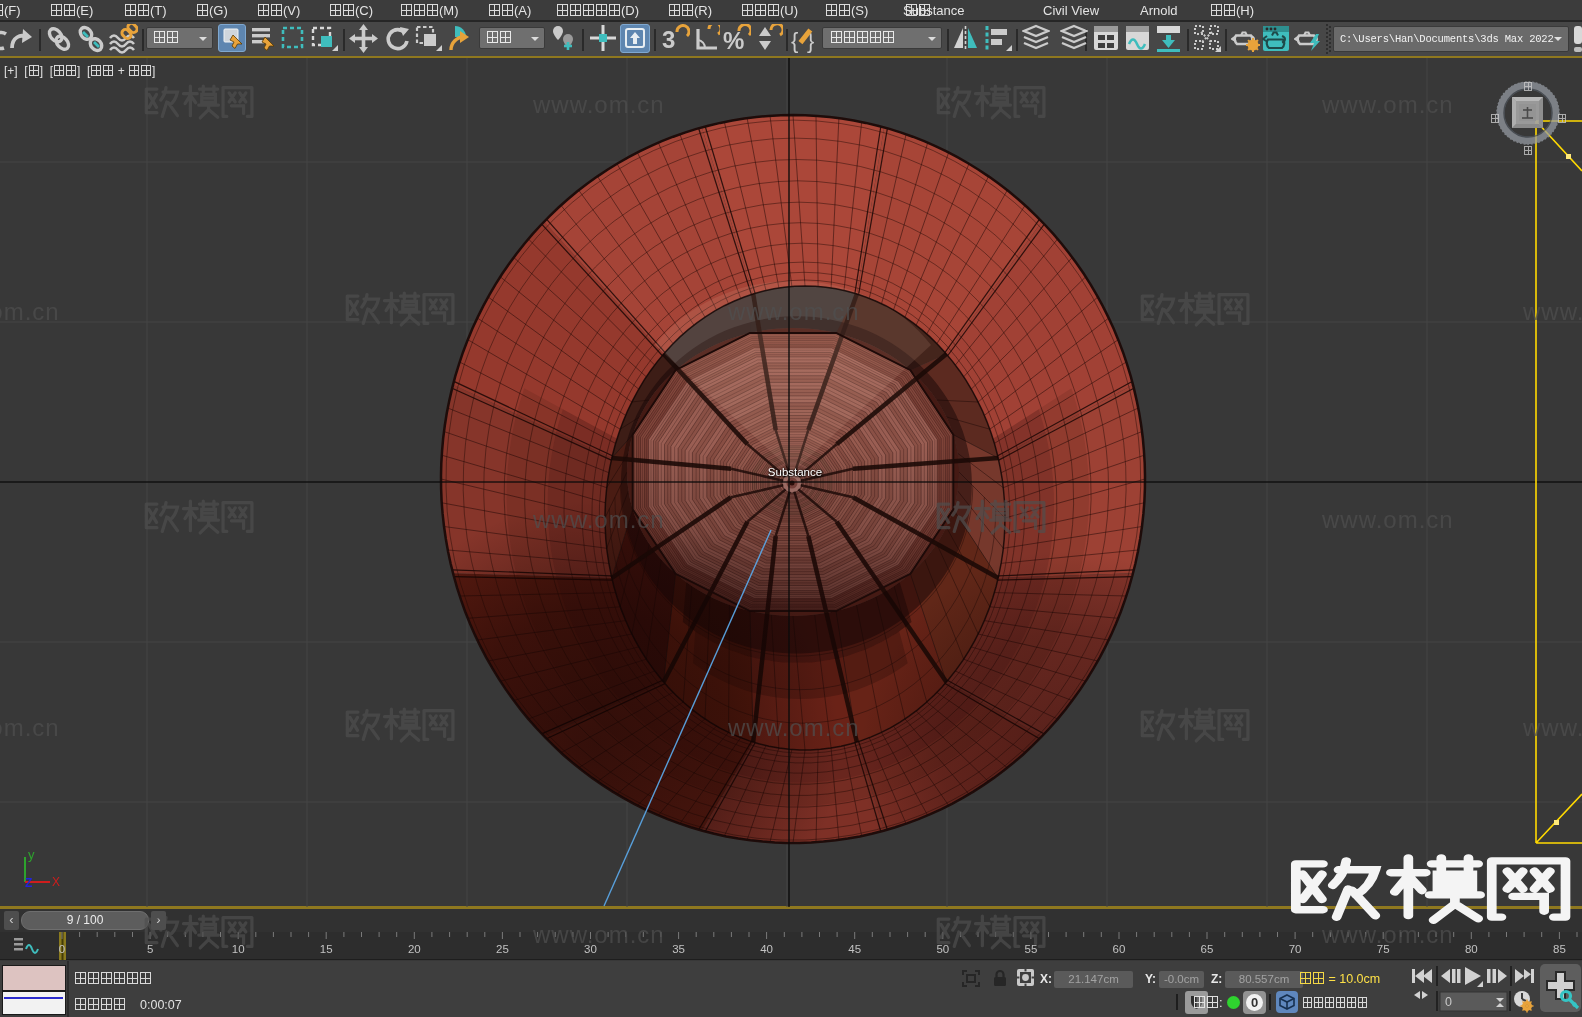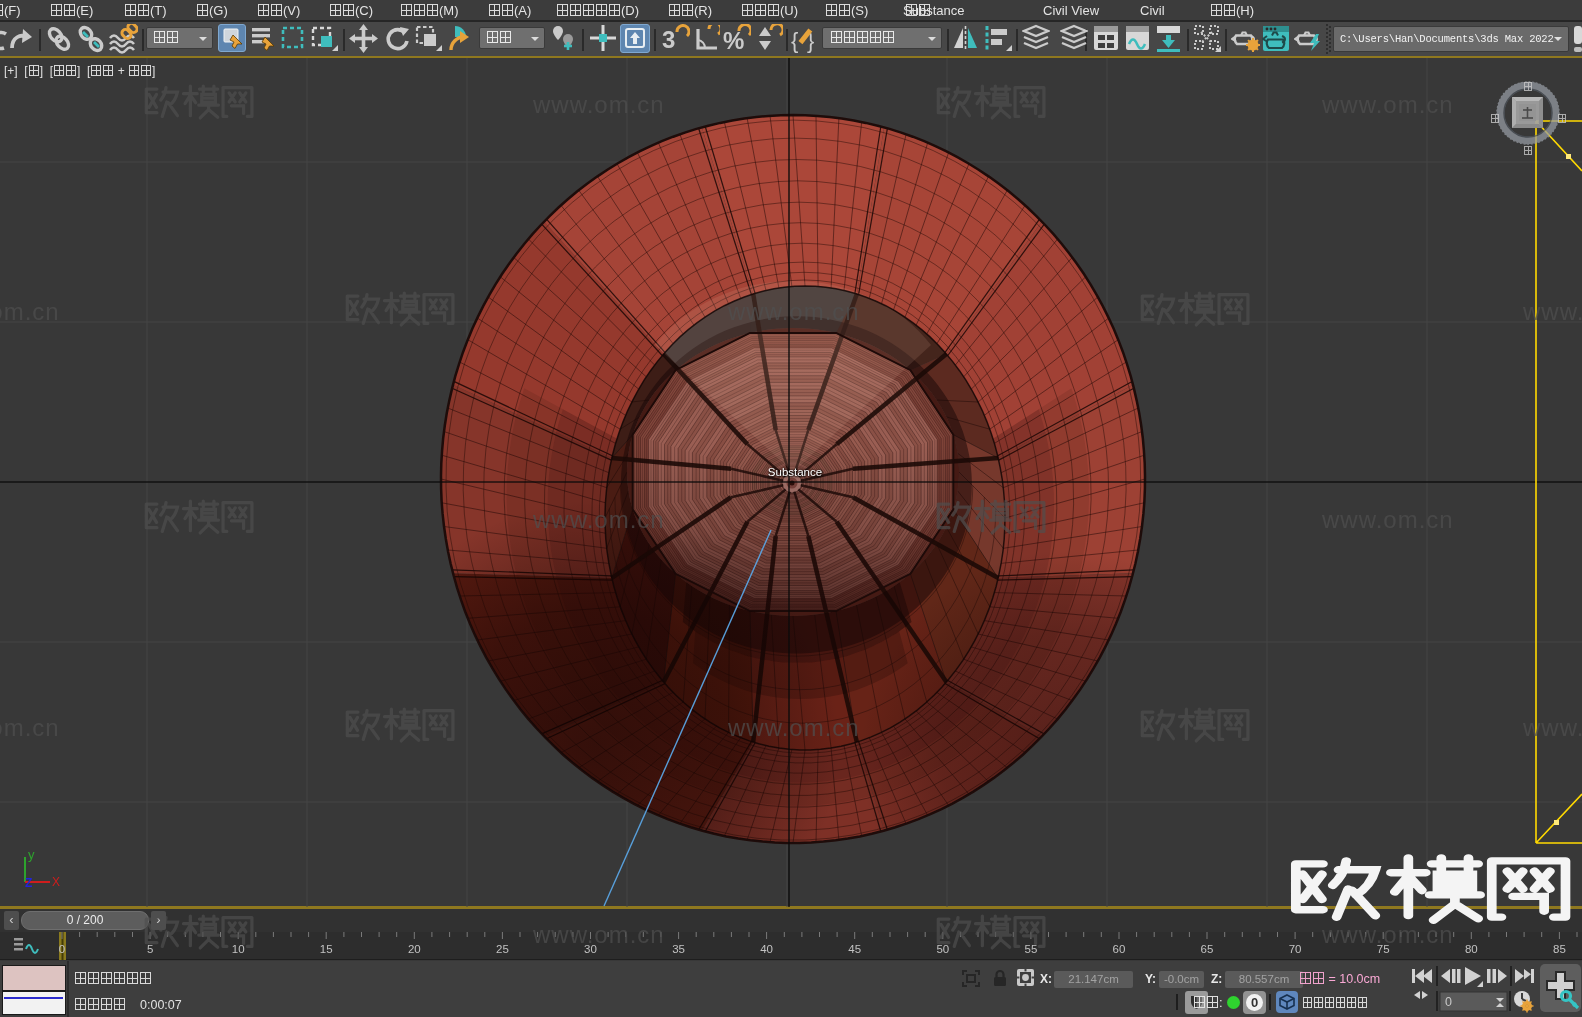--- a/index.html
+++ b/index.html
@@ -31,21 +31,21 @@
     <span class="mi" style="left:329px"><b class="cj" style="width:11px;height:12px"></b><b class="cj" style="width:11px;height:12px"></b>(C)</span>
     <span class="mi" style="left:400px"><b class="cj" style="width:11px;height:12px"></b><b class="cj" style="width:11px;height:12px"></b><b class="cj" style="width:11px;height:12px"></b>(M)</span>
     <span class="mi" style="left:488px"><b class="cj" style="width:11px;height:12px"></b><b class="cj" style="width:11px;height:12px"></b>(A)</span>
     <span class="mi" style="left:556px"><b class="cj" style="width:11px;height:12px"></b><b class="cj" style="width:11px;height:12px"></b><b class="cj" style="width:11px;height:12px"></b><b class="cj" style="width:11px;height:12px"></b><b class="cj" style="width:11px;height:12px"></b>(D)</span>
     <span class="mi" style="left:668px"><b class="cj" style="width:11px;height:12px"></b><b class="cj" style="width:11px;height:12px"></b>(R)</span>
     <span class="mi" style="left:741px"><b class="cj" style="width:11px;height:12px"></b><b class="cj" style="width:11px;height:12px"></b><b class="cj" style="width:11px;height:12px"></b>(U)</span>
     <span class="mi" style="left:825px"><b class="cj" style="width:11px;height:12px"></b><b class="cj" style="width:11px;height:12px"></b>(S)</span>
     <span class="mi" style="left:905px"><b class="cj" style="width:11px;height:12px"></b><b class="cj" style="width:11px;height:12px"></b></span>
     <span class="mi" style="left:903px">Substance</span>
     <span class="mi" style="left:1043px">Civil View</span>
-    <span class="mi" style="left:1140px">Civil</span>
+    <span class="mi" style="left:1140px">Arnold</span>
     <span class="mi" style="left:1210px"><b class="cj" style="width:11px;height:12px"></b><b class="cj" style="width:11px;height:12px"></b>(H)</span>
   </div>
 <div id="mbdiv"></div>
 <div id="toolbar">
     <svg class="abs" style="left:-16px;top:4px" width="24" height="26" viewBox="0 0 24 26">
       <path d="M20,22 a8,8 0 1 1 2,-14" fill="none" stroke="#cbcbcb" stroke-width="3.5"></path>
     </svg>
     <svg class="abs" style="left:8px;top:4px" width="26" height="26" viewBox="0 0 26 26">
       <path d="M4,22 C4,11 13,8 18,11" fill="none" stroke="#cbcbcb" stroke-width="3.8"></path>
       <polygon points="15,3 24,11 14,17" fill="#cbcbcb"></polygon>
@@ -663,21 +663,21 @@
 <div class="abs" style="z-index:3;left:1557px;top:108px;color:#c8c8c8;opacity:.85"><b class="cj" style="width:8px;height:9px"></b></div>
 <svg class="abs" style="left:16px;top:845px;z-index:2" width="60" height="50" viewBox="0 0 60 50">
 <line x1="9" y1="12" x2="9" y2="37" stroke="#2da32d" stroke-width="2"></line>
     <line x1="9" y1="37" x2="34" y2="37" stroke="#cf1d1d" stroke-width="2"></line>
 <text x="12" y="14" fill="#2da32d" font-size="13">y</text>
     <text x="36" y="41" fill="#cf1d1d" font-size="12">X</text>
     <text x="9" y="42" fill="#2222dd" font-size="12" font-weight="bold">Z</text>
   </svg>
 <div id="tslider">
     <div class="abs" style="left:4px;top:2px;width:15px;height:19px;background:#4e4e4e;border-radius:2px;color:#ccc;text-align:center;line-height:17px;font-size:13px">‹</div>
-    <div class="abs" style="left:21px;top:2px;width:128px;height:19px;background:#5d5d5d;border:1px solid #6e6e6e;border-radius:9px;color:#ececec;text-align:center;line-height:17px;font-size:12px">0 / 200</div>
+    <div class="abs" style="left:21px;top:2px;width:128px;height:19px;background:#5d5d5d;border:1px solid #6e6e6e;border-radius:9px;color:#ececec;text-align:center;line-height:17px;font-size:12px">9 / 100</div>
     <div class="abs" style="left:151px;top:2px;width:15px;height:19px;background:#4e4e4e;border-radius:2px;color:#ccc;text-align:center;line-height:17px;font-size:13px">›</div>
   </div>
 <div id="ruler">
     <svg class="abs" style="left:0;top:0" width="1582" height="28" viewBox="0 0 1582 28">
       <rect x="59" y="0" width="7" height="28" fill="#8a7a1e"></rect>
       <rect x="61.5" y="0" width="2" height="28" fill="#433b08"></rect>
       <line x1="62.0" y1="0" x2="62.0" y2="7" stroke="#7a7a7a" stroke-width="1"></line>
       <line x1="79.6" y1="0" x2="79.6" y2="5" stroke="#7a7a7a" stroke-width="1"></line>
       <line x1="97.2" y1="0" x2="97.2" y2="5" stroke="#7a7a7a" stroke-width="1"></line>
       <line x1="114.8" y1="0" x2="114.8" y2="5" stroke="#7a7a7a" stroke-width="1"></line>
@@ -819,21 +819,21 @@
         <rect x="0" y="7.5" width="2.4" height="2"></rect>
         <rect x="14.6" y="7.5" width="2.4" height="2"></rect>
       </g>
     </svg>
     <div class="lbl" style="left:1040px;top:11px;font-size:12px">X:</div>
     <div class="fld" style="left:1054px;top:10px;width:79px">21.147cm</div>
     <div class="lbl" style="left:1145px;top:11px;font-size:12px">Y:</div>
     <div class="fld" style="left:1159px;top:10px;width:45px">-0.0cm</div>
     <div class="lbl" style="left:1211px;top:11px;font-size:12px">Z:</div>
     <div class="fld" style="left:1225px;top:10px;width:78px">80.557cm</div>
-    <div class="abs" style="left:1299px;top:11px;color:#f9a8d4;font-size:12.5px"><b class="cj" style="width:11px;height:12px"></b><b class="cj" style="width:11px;height:12px"></b> = 10.0cm</div>
+    <div class="abs" style="left:1299px;top:11px;color:#fde047;font-size:12.5px"><b class="cj" style="width:11px;height:12px"></b><b class="cj" style="width:11px;height:12px"></b> = 10.0cm</div>
     <div class="abs" style="left:1176px;top:33px;width:2px;height:16px;background:#1e1e1e"></div>
     <svg class="abs" style="left:1185px;top:30px" width="23" height="23">
       <rect x="0" y="0" width="23" height="23" rx="3" fill="#9b9b9b"></rect>
       <path d="M6,5 h11 v6 c0,4.5 -5.5,7 -5.5,7 s-5.5,-2.5 -5.5,-7 z" fill="#2e2e2e"></path>
       <path d="M11.5,5 h5.5 v6 c0,4.5 -5.5,7 -5.5,7 z" fill="#6a6a6a"></path>
     </svg>
     <div class="abs" style="left:1193px;top:34px;color:#e8e8e8;font-size:13px"><b class="cj" style="width:11px;height:12px"></b><b class="cj" style="width:11px;height:12px"></b>:</div>
     <div class="abs" style="left:1227px;top:35px;width:13px;height:13px;border-radius:7px;background:#2fd32f"></div>
     <svg class="abs" style="left:1243px;top:30px" width="23" height="23">
       <rect x="0" y="0" width="23" height="23" rx="4" fill="#939393"></rect>

